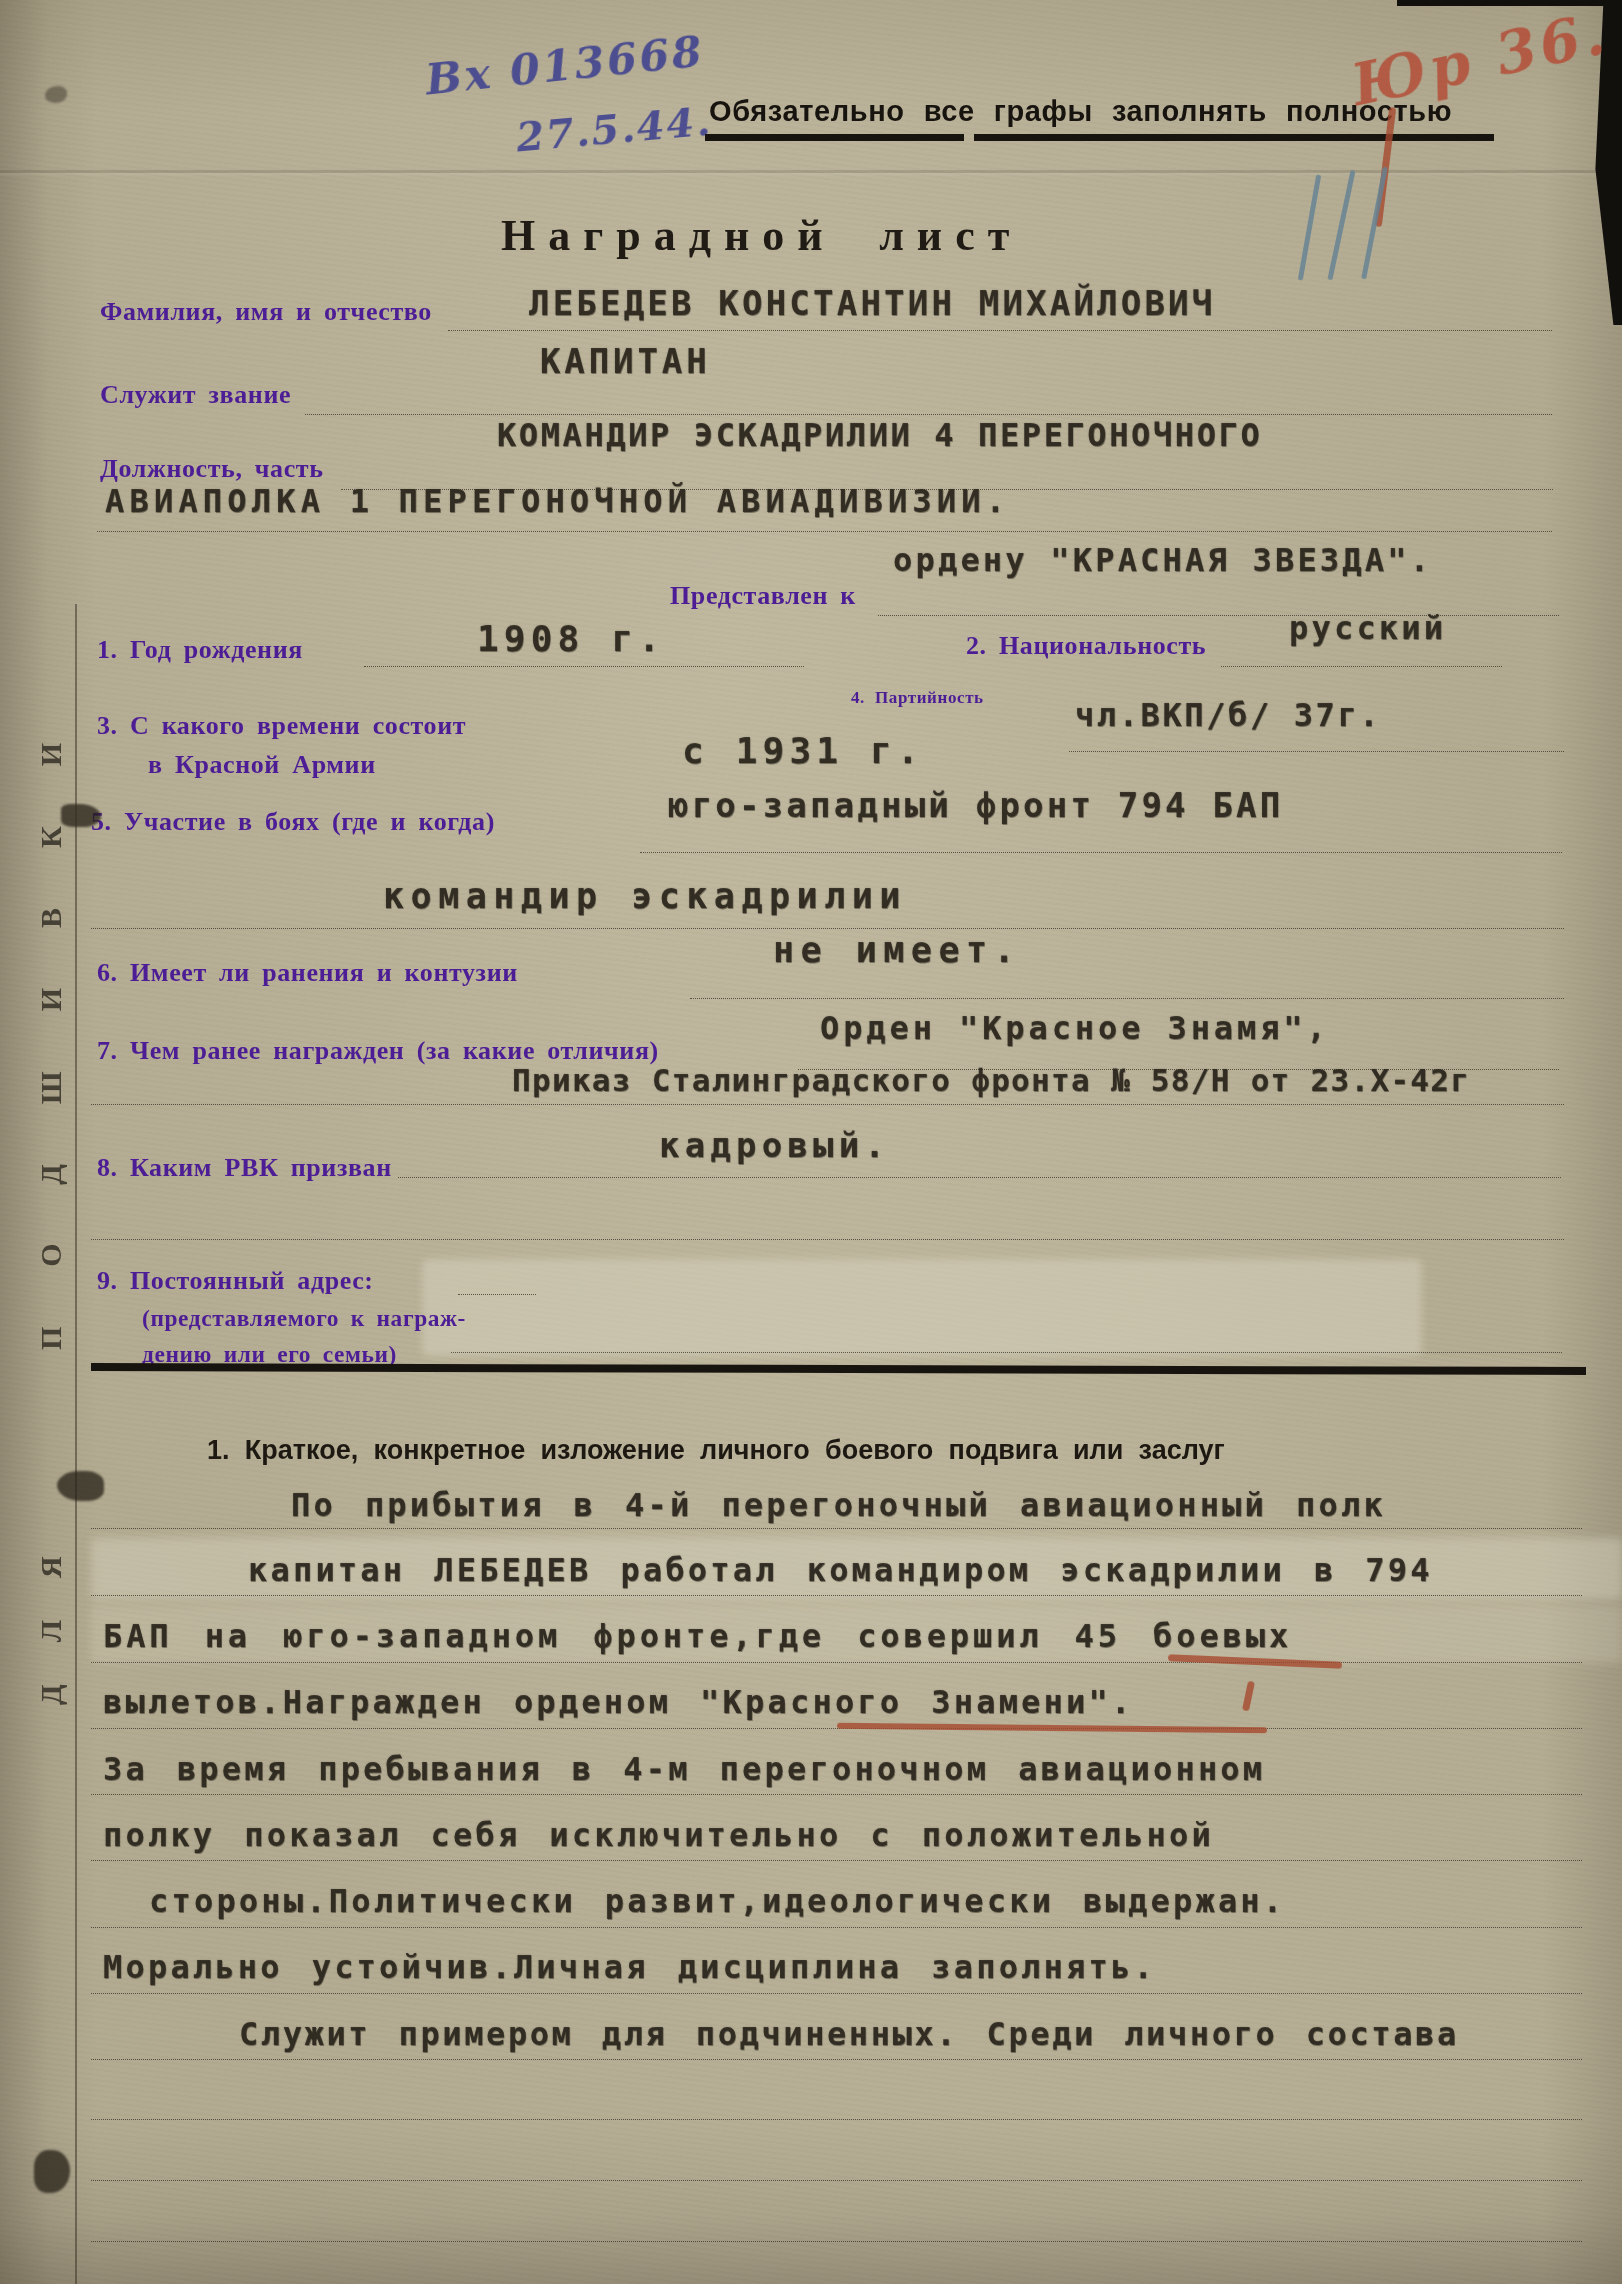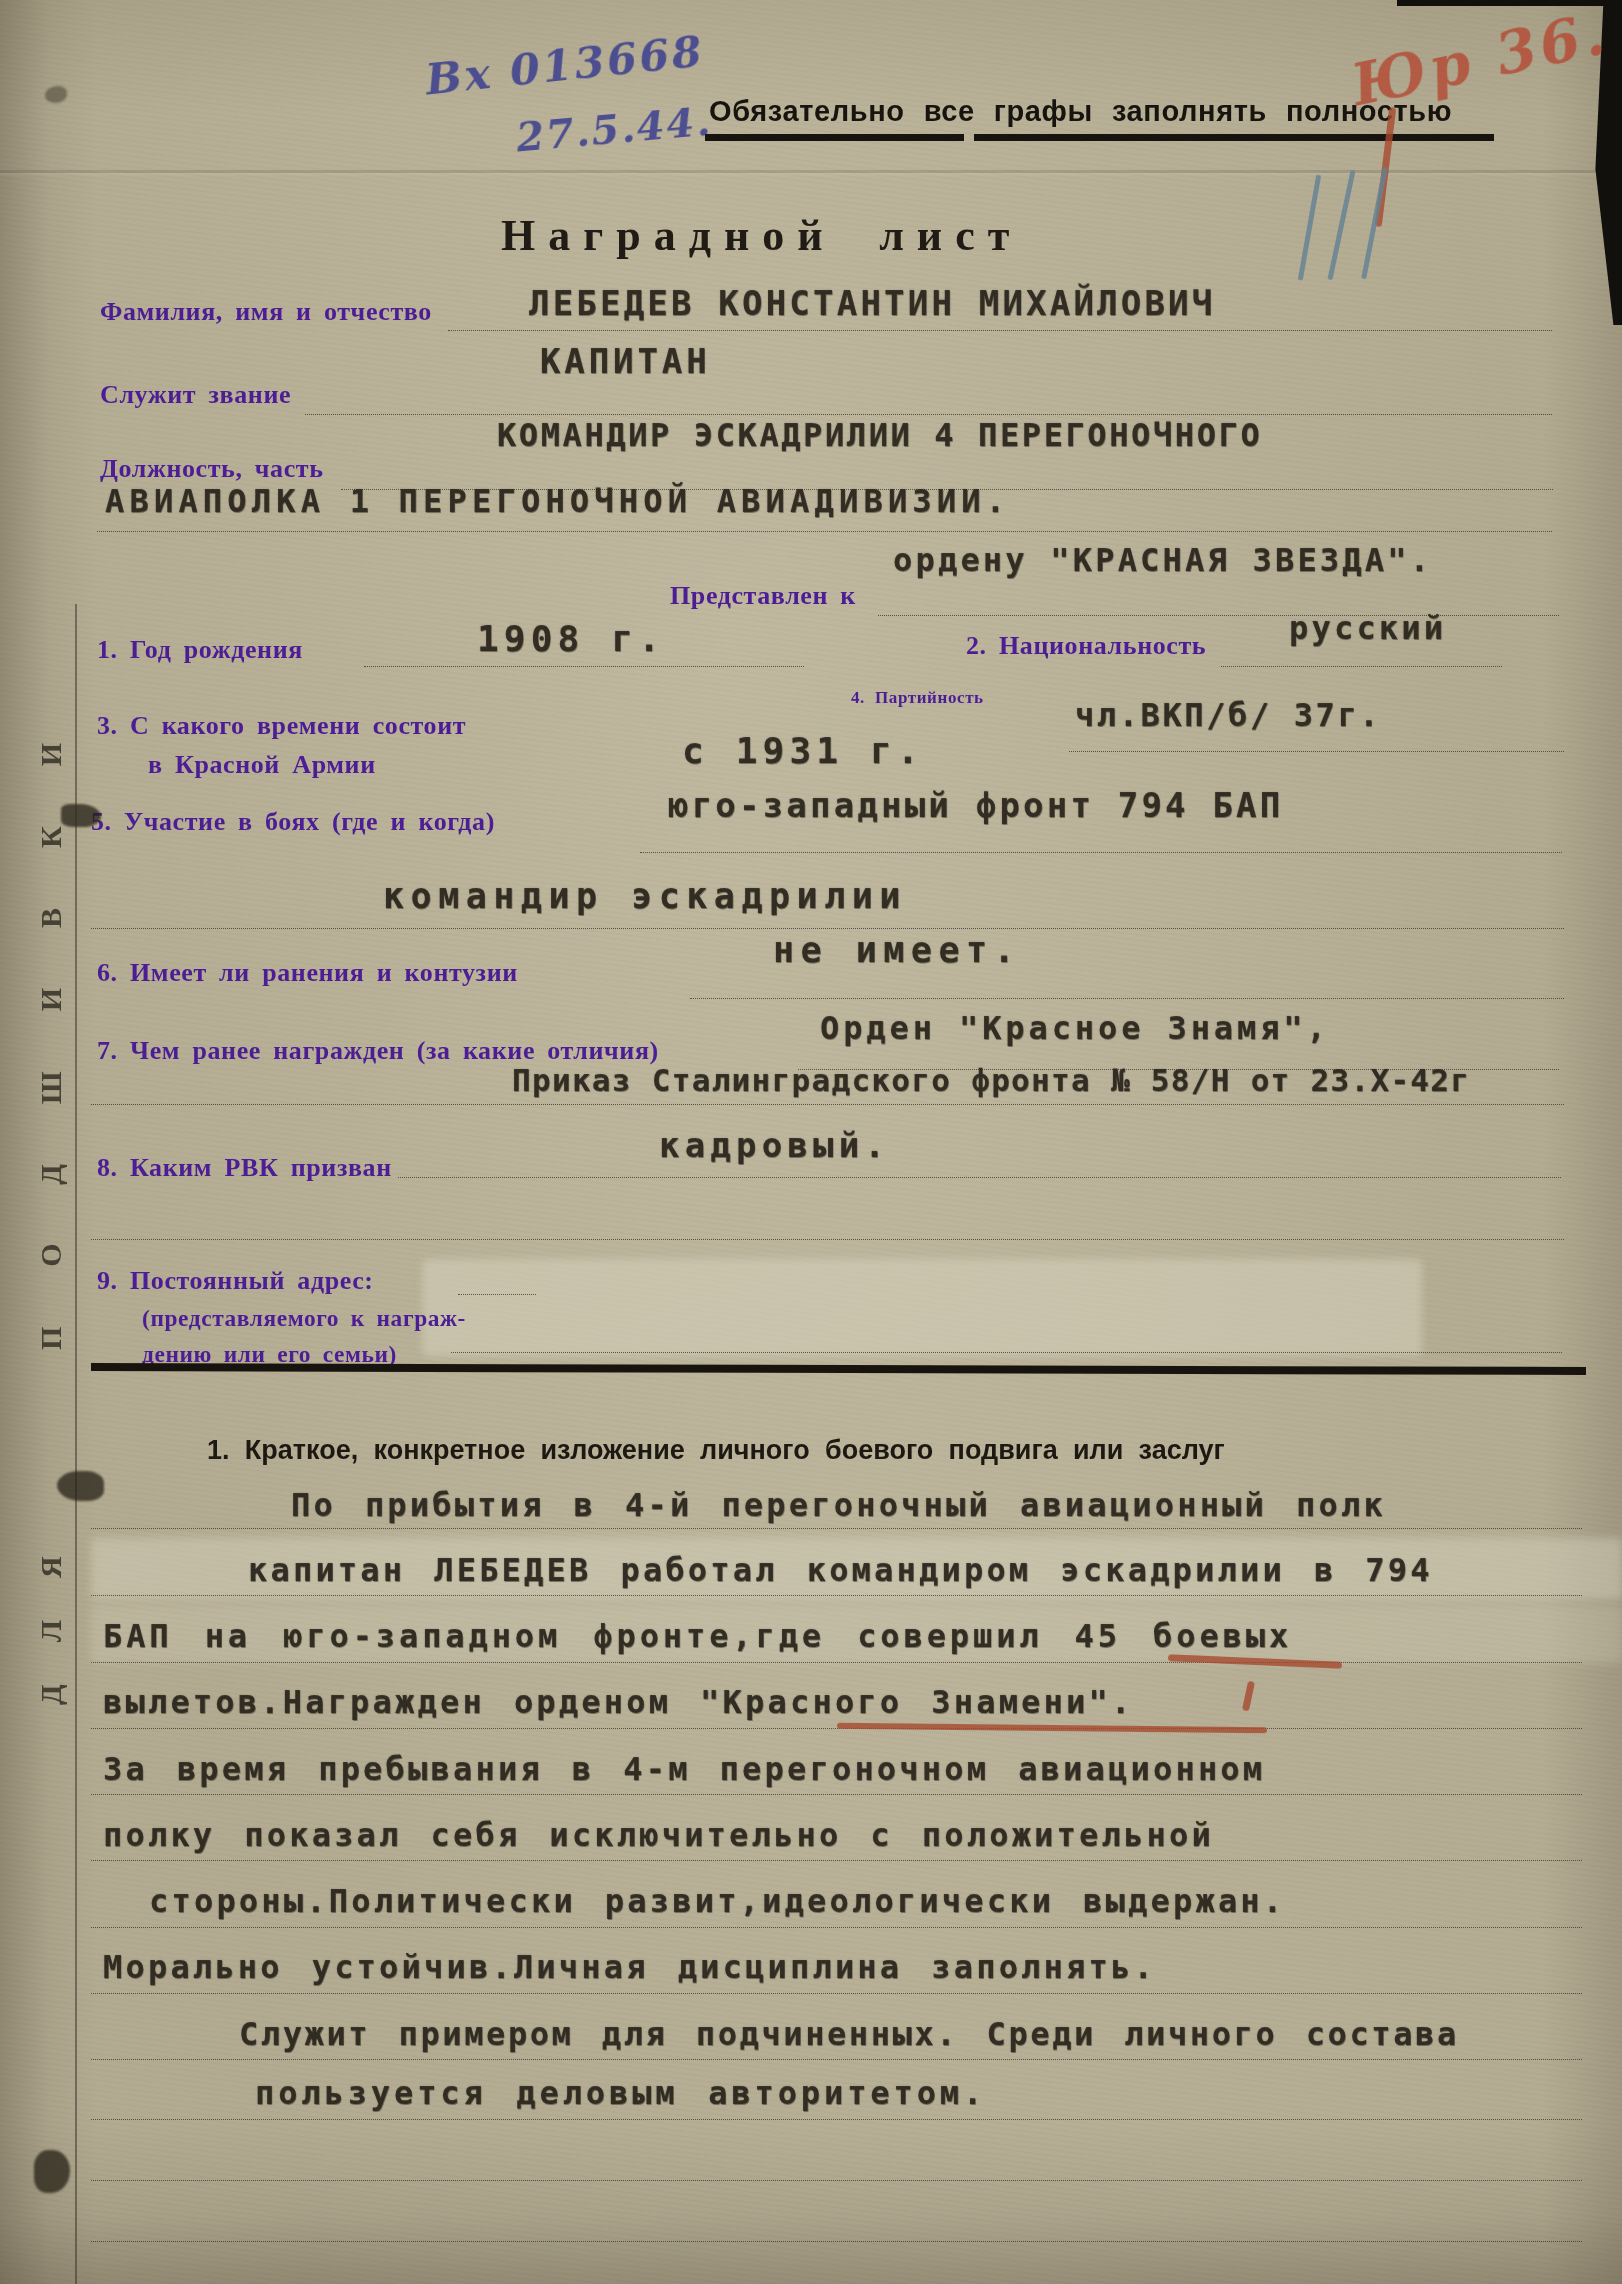--- a/index.html
+++ b/index.html
@@ -143,21 +143,20 @@
   <div class="typed" style="left:103px;top:1753px;font-size:32px;letter-spacing:3.2px;word-spacing:6.5px;">За время пребывания в 4-м перегоночном авиационном</div>
   <div class="dotted" style="left:91px;top:1794px;width:1491px;"></div>
   <div class="typed" style="left:103px;top:1819px;font-size:32px;letter-spacing:3.2px;word-spacing:6.5px;">полку показал себя исключительно с положительной</div>
   <div class="dotted" style="left:91px;top:1860px;width:1491px;"></div>
   <div class="typed" style="left:103px;top:1885px;font-size:32px;letter-spacing:3.2px;word-spacing:6.5px;margin-left:46px;">стороны.Политически развит,идеологически выдержан.</div>
   <div class="dotted" style="left:91px;top:1927px;width:1491px;"></div>
   <div class="typed" style="left:103px;top:1951px;font-size:32px;letter-spacing:3.2px;word-spacing:6.5px;">Морально устойчив.Личная дисциплина заполнять.</div>
   <div class="dotted" style="left:91px;top:1993px;width:1491px;"></div>
   <div class="typed" style="left:239px;top:2018px;font-size:32px;letter-spacing:2.6px;word-spacing:6.5px;">Служит примером для подчиненных. Среди личного состава</div>
   <div class="dotted" style="left:91px;top:2059px;width:1491px;"></div>
-  <div class="typed" style="left:255px;top:2077px;font-size:32px;letter-spacing:3.9px;word-spacing:6.5px;">пользуется деловым авторитетом.</div>
   <div class="dotted" style="left:91px;top:2119px;width:1491px;"></div>
   <div class="dotted" style="left:91px;top:2180px;width:1491px;"></div>
   <div class="dotted" style="left:91px;top:2241px;width:1491px;"></div>
 
   <div class="redmark" style="left:1168px;top:1658px;width:174px;height:6.5px;transform:rotate(2.5deg);"></div>
   <div class="redmark" style="left:837px;top:1725px;width:430px;height:5.8px;transform:rotate(0.6deg);"></div>
   <div class="redmark" style="left:1245px;top:1681px;width:6.5px;height:30px;transform:rotate(12deg);"></div>
 
   <div class="vline" style="left:75px;top:604px;height:1680px;"></div>
   <div class="vtext" style="left:36px;top:1350px;font-size:30px;letter-spacing:60px;">ПОДШИВКИ</div>

